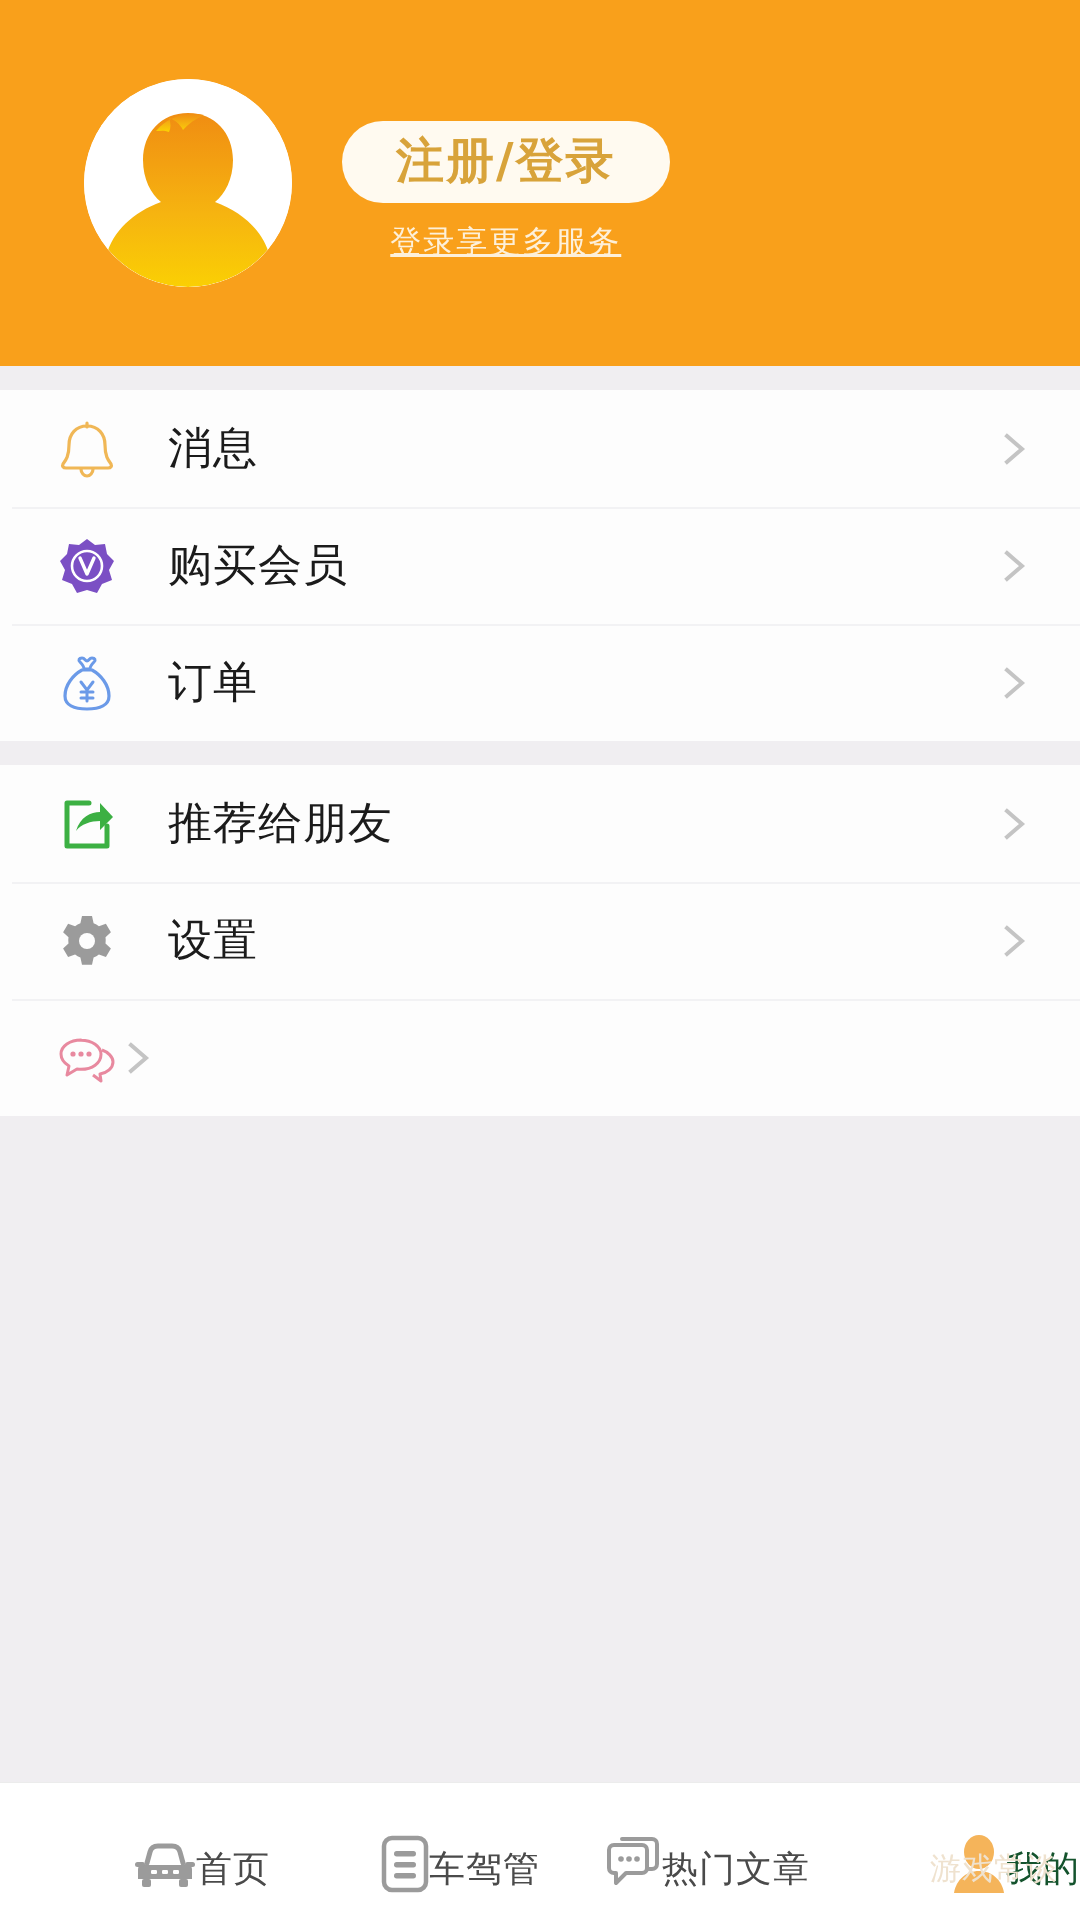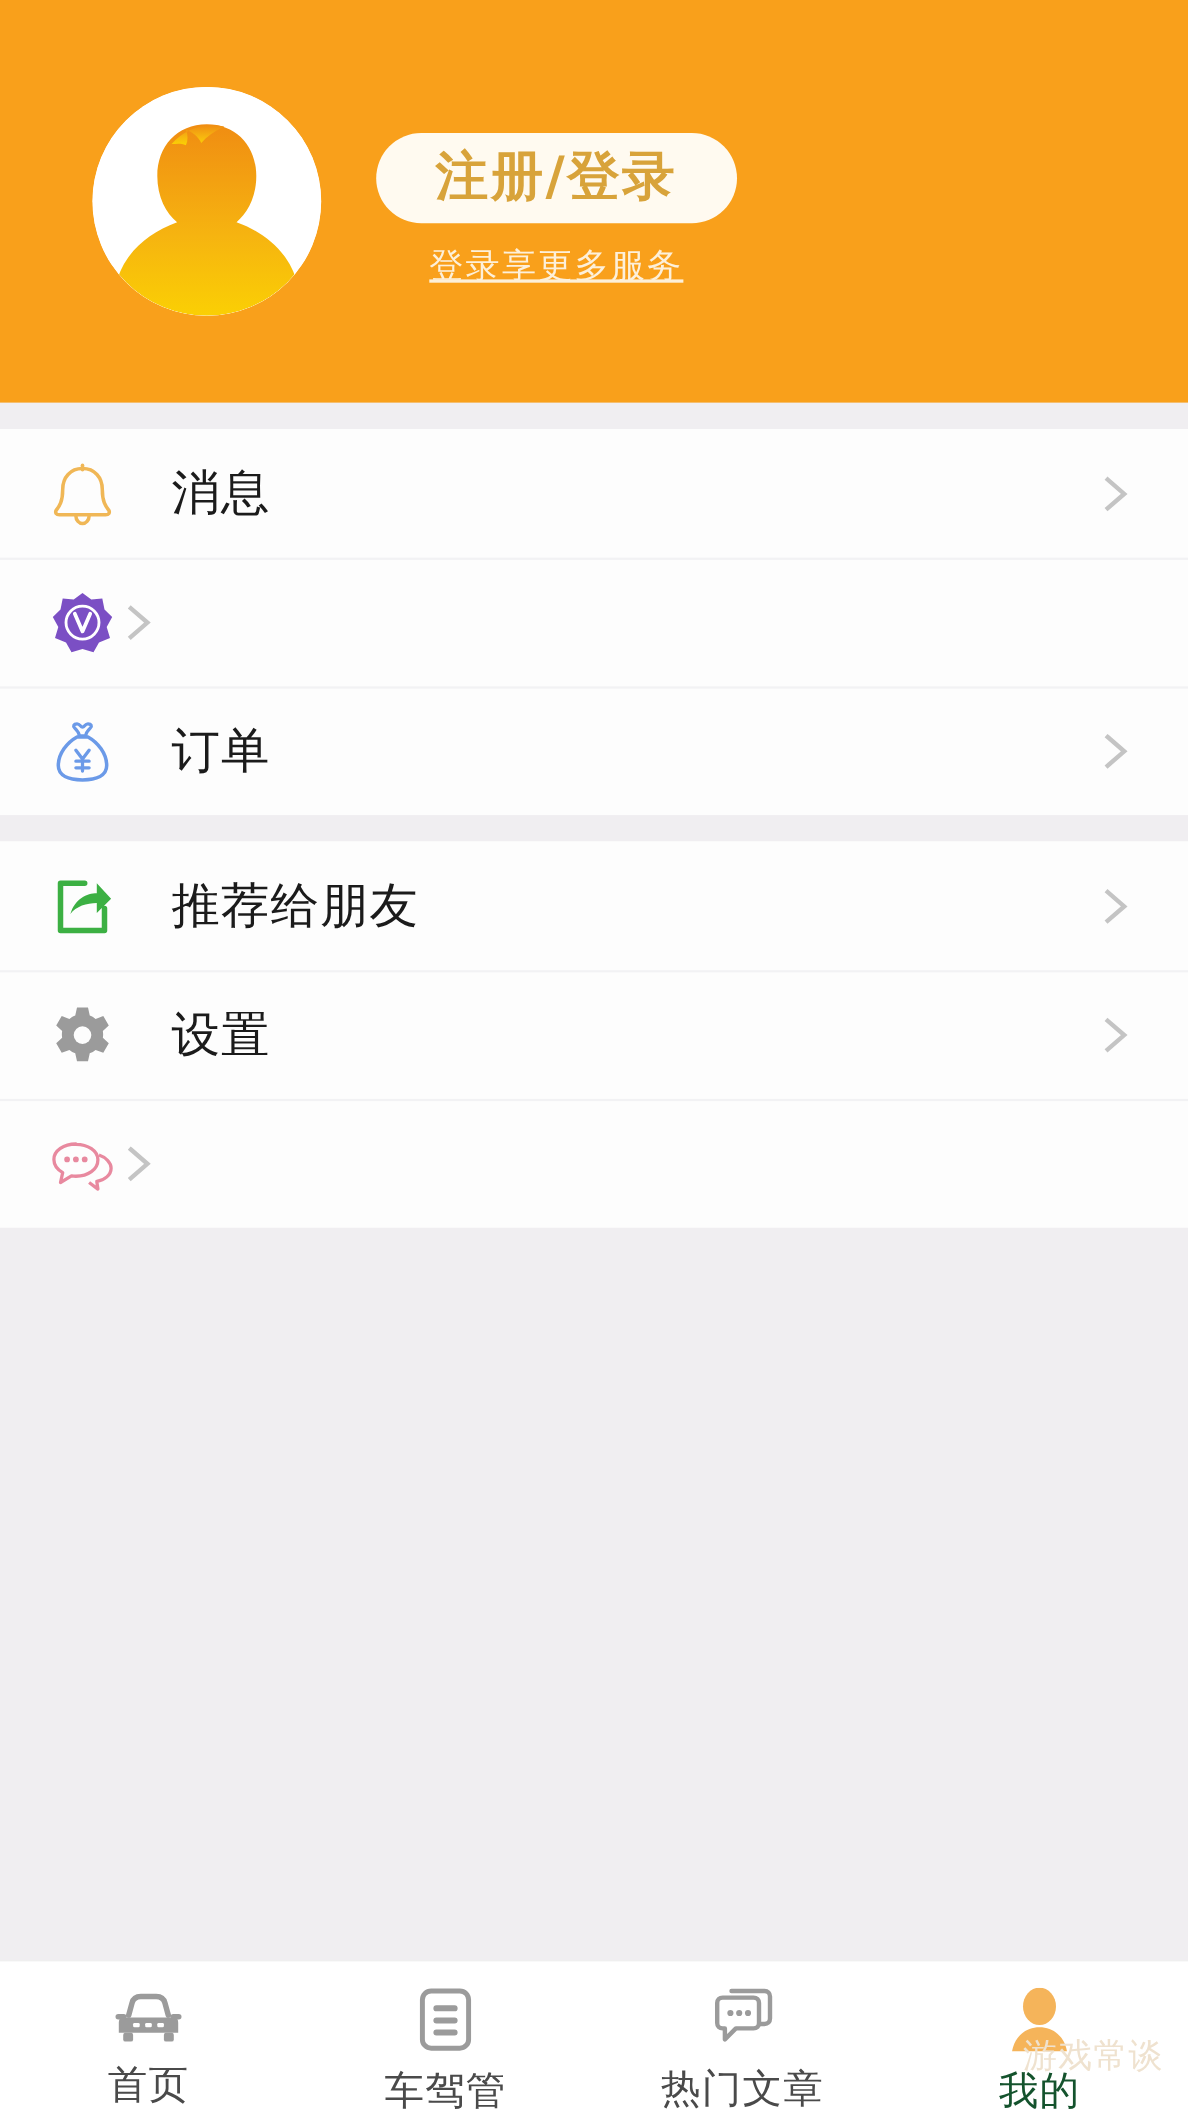--- a/index.html
+++ b/index.html
@@ -92,20 +92,21 @@
     flex: 0 0 auto;
   }
   .row {
     height: 117px;
     display: flex;
     align-items: center;
     padding: 0 36px 0 44px;
     box-sizing: border-box;
     position: relative;
     background: #fdfdfd;
+    margin-left: 12px;
   }
   .row + .row::before {
     content: "";
     position: absolute;
     left: 0; right: 0; top: 0;
     height: 2px;
     background: #f2f2f4;
   }
   .row-icon {
     width: 62px;
@@ -141,23 +142,23 @@
     height: 137px;
     background: #ffffff;
     display: flex;
     flex: 0 0 auto;
     border-top: 1px solid #ececec;
     position: relative;
   }
   .tab {
     flex: 1 1 0;
     display: flex;
-    flex-direction: column;
-    align-items: center;
-    justify-content: space-between;
+    flex-direction: row;
+    align-items: center;
+    justify-content: flex-end;
     padding-top: 24px;
     box-sizing: border-box;
     position: relative;
   }
   .tab-icon {
     height: 60px;
     display: flex;
     align-items: center;
     justify-content: center;
   }
@@ -237,20 +238,21 @@
       </div>
 
       <div class="row">
         <span class="row-icon">
           <svg width="60" height="60" viewBox="0 0 60 60">
             <path d="M30 3 L38 9 L48 8 L50 18 L57 25 L52 34 L55 44 L45 48 L40 57 L30 54 L20 57 L15 48 L5 44 L8 34 L3 25 L10 18 L12 8 L22 9 Z" fill="#7b4fc4"></path>
             <circle cx="30" cy="30" r="15" fill="none" stroke="#ffffff" stroke-width="2.6"></circle>
             <path d="M23 22 L30 38 L37 22" fill="none" stroke="#ffffff" stroke-width="3.4" stroke-linecap="round" stroke-linejoin="round"></path>
           </svg>
         </span>
+        <span class="row-label">购买会员</span>
         <span class="chev">
           <svg width="40" height="40" viewBox="0 0 40 40">
             <path d="M13 7 L28 20 L13 33" fill="none" stroke="#c4c4c4" stroke-width="4" stroke-linecap="square"></path>
           </svg>
         </span>
       </div>
 
       <div class="row">
         <span class="row-icon">
           <svg width="60" height="60" viewBox="0 0 60 60">

